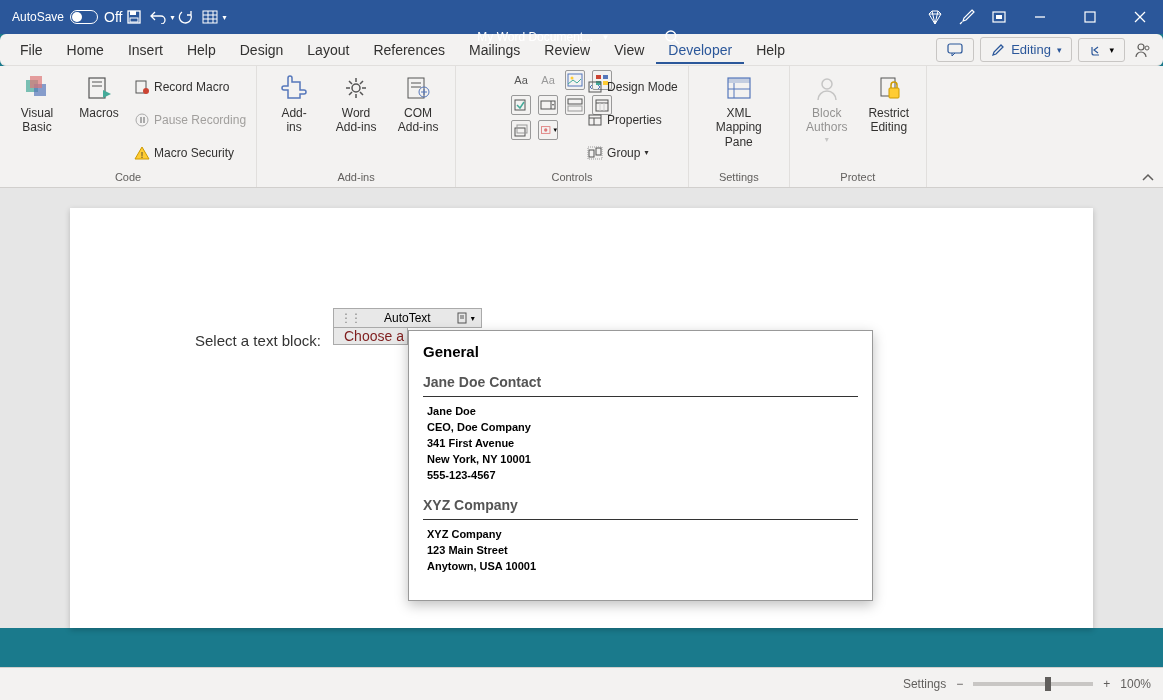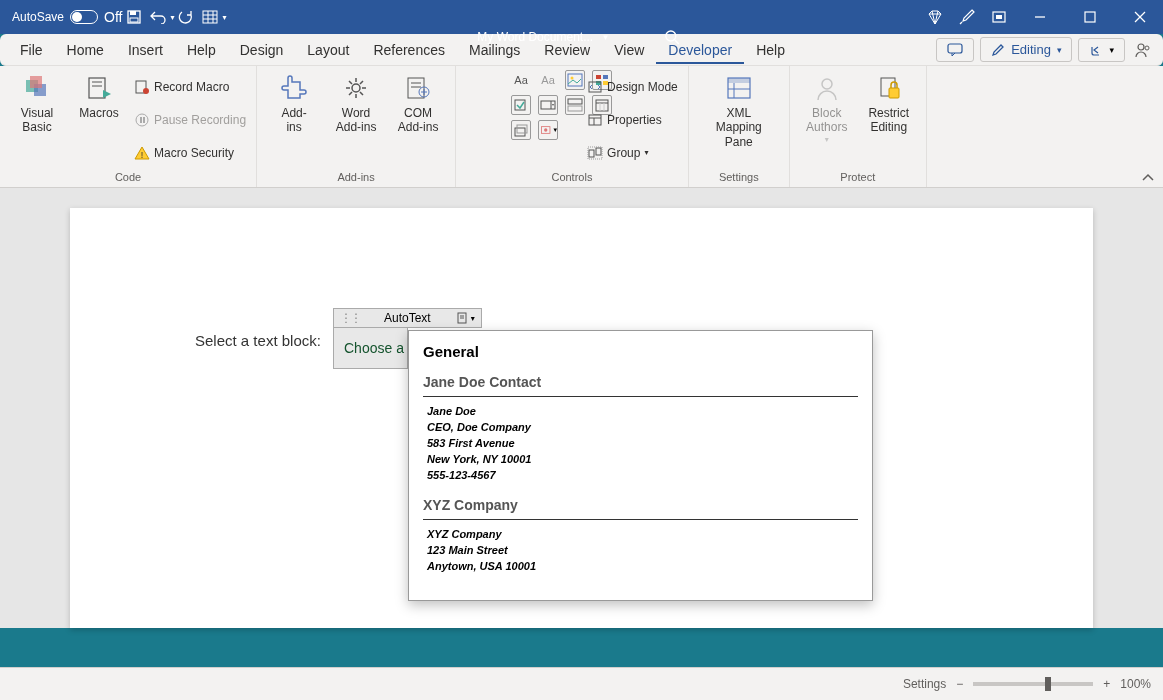--- a/index.html
+++ b/index.html
@@ -40,27 +40,27 @@
     .small-icon { width: 20px; height: 20px; border: 1px solid #999; border-radius: 2px; display: flex; align-items: center; justify-content: center; font-size: 9px; margin-left: 45px; }
     .collapse-btn { position: absolute; right: 8px; bottom: 4px; cursor: pointer; }
     
     
     .doc-area { background: #e6e6e6; height: 440px; padding: 20px 70px 0; position: relative; }
     .page { background: white; width: 100%; height: 100%; box-shadow: 0 2px 6px rgba(0,0,0,0.2); padding: 120px 120px 0; }
     
     
     .autotext-tag { position: absolute; left: 333px; top: 308px; background: #e8e8e8; border: 1px solid #aaa; padding: 2px 6px; font-size: 12px; display: flex; align-items: center; gap: 24px; z-index: 10; }
     .autotext-tag .handle { color: #888; letter-spacing: -2px; }
-    .placeholder-box { position: absolute; left: 333px; top: 327px; background: #e8e8e8; border: 1px solid #aaa; padding: 12px 10px; font-size: 14px; color: #14532d; z-index: 9; width: 75px; overflow: hidden; white-space: nowrap; }
+    .placeholder-box { position: absolute; left: 333px; top: 327px; background: #e8e8e8; border: 1px solid #aaa; padding: 0 10px; font-size: 14px; color: #7f1d1d; z-index: 9; width: 75px; overflow: hidden; white-space: nowrap; }
     .select-label { position: absolute; left: 195px; top: 332px; font-size: 15px; color: #333; z-index: 8; }
     
     .autotext-dropdown { position: absolute; left: 408px; top: 330px; width: 465px; background: white; border: 1px solid #999; box-shadow: 0 4px 12px rgba(0,0,0,0.25); padding: 12px 14px; z-index: 20; }
     .dd-heading { font-size: 15px; font-weight: 600; margin-bottom: 14px; }
     .dd-subheading { font-size: 14px; font-weight: 600; color: #555; margin-bottom: 6px; }
-    .dd-entry { border-top: 1px solid #333; padding: 6px 4px 14px; font-style: italic; }
+    .dd-entry { border-top: 1px solid #333; padding: 6px 4px 14px; }
     .dd-entry div { font-size: 11px; font-weight: 700; padding: 2px 0; }
     
     
     .statusbar { position: absolute; bottom: 0; left: 0; right: 0; height: 26px; background: #f3f2f1; border-top: 1px solid #d1cfcd; display: flex; align-items: center; justify-content: flex-end; padding: 16px 12px; font-size: 12px; color: #605e5c; gap: 10px; }
     .zoom-slider { width: 120px; height: 4px; background: #c8c6c4; position: relative; }
     .zoom-thumb { width: 6px; height: 14px; background: #605e5c; position: absolute; left: 60%; top: -5px; }
     
     svg { display: block; }
   </style>
 </head>
@@ -452,21 +452,21 @@
 </div>
 
 <div class="placeholder-box">Choose a</div>
 
 <div class="autotext-dropdown">
   <div class="dd-heading">General</div>
   <div class="dd-subheading">Jane Doe Contact</div>
   <div class="dd-entry">
     <div>Jane Doe</div>
     <div>CEO, Doe Company</div>
-    <div>583 First Avenue</div>
+    <div>341 First Avenue</div>
     <div>New York, NY 10001</div>
     <div>555-123-4567</div>
   </div>
   <div class="dd-subheading">XYZ Company</div>
   <div class="dd-entry">
     <div>XYZ Company</div>
     <div>123 Main Street</div>
     <div>Anytown, USA 10001</div>
   </div>
 </div>

